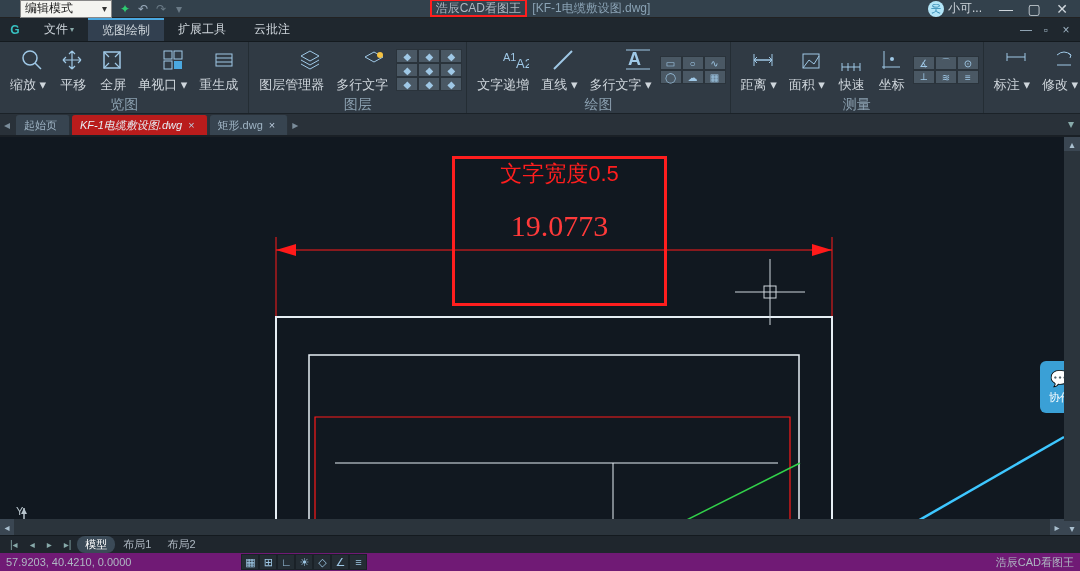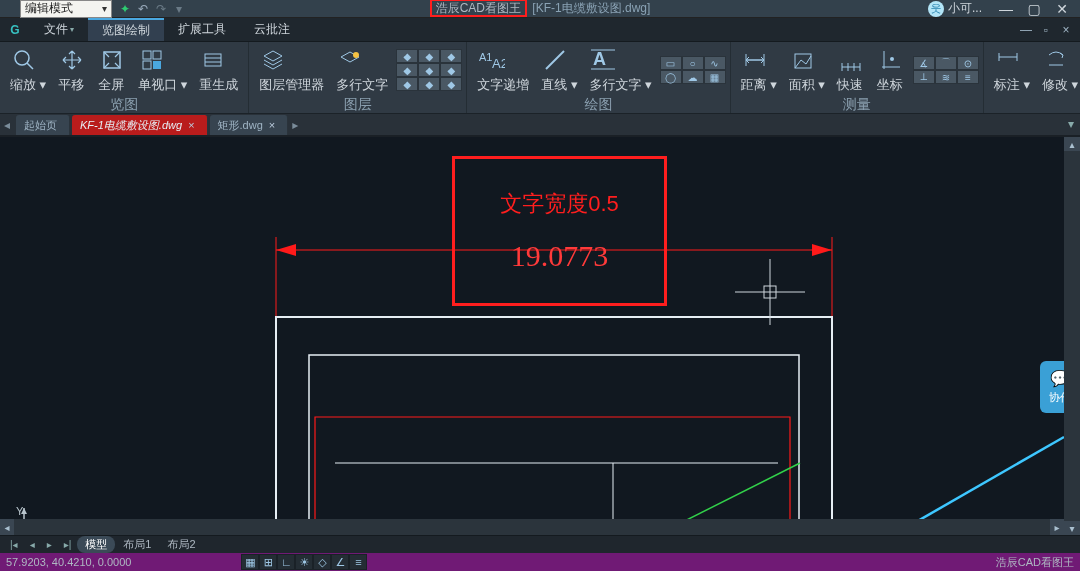--- a/index.html
+++ b/index.html
@@ -104,21 +104,21 @@
     border-bottom: 1px solid #1b2228;
   }
   .ribbon-group {
     display: flex; flex-direction: column; align-items: center;
     padding: 2px 4px 0 4px;
     border-right: 1px solid #242d34;
     position: relative;
   }
   .group-row { display: flex; }
   .rbtn {
-    display: flex; flex-direction: column; align-items: flex-start;
+    display: flex; flex-direction: column; align-items: flex-end;
     padding: 2px 6px;
   }
   .rbtn .ico {
     width: 28px; height: 28px;
     display: flex; align-items: center; justify-content: center;
     color: #9fc8e6;
   }
   .rbtn .lbl { font-size: 13px; color: #cfd6dc; margin-top: 2px; white-space: nowrap;}
   .rgroup-title {
     font-size: 14px; color: #8ba0b0;
@@ -172,21 +172,21 @@
     flex: 1 1 auto; position: relative;
     background: #111820;
     border-top: 1px solid #1a2026;
     overflow: hidden;
   }
   .canvas-wrap svg { position: absolute; left:0; top:0; }
   .red-textbox {
     position: absolute;
     left: 452px; top: 19px; width: 215px; height: 150px;
     border: 3px solid #ff1e1e;
-    display: flex; flex-direction: column; align-items: center; justify-content: center;
+    display: flex; flex-direction: column; align-items: center; 
     pointer-events: none;
   }
   .red-textbox .t1 { color: #ff1e1e; font-size: 22px; margin-bottom: 20px;}
   .red-textbox .t2 { color: #ff3a3a; font-size: 30px; font-family: "Times New Roman","SimSun",serif;}
   .ucs-icon {
     position: absolute; left: 14px; bottom: 32px;
   }
   .collab-tab {
     position: absolute; right: 0; top: 224px;
     width: 40px; height: 52px;

